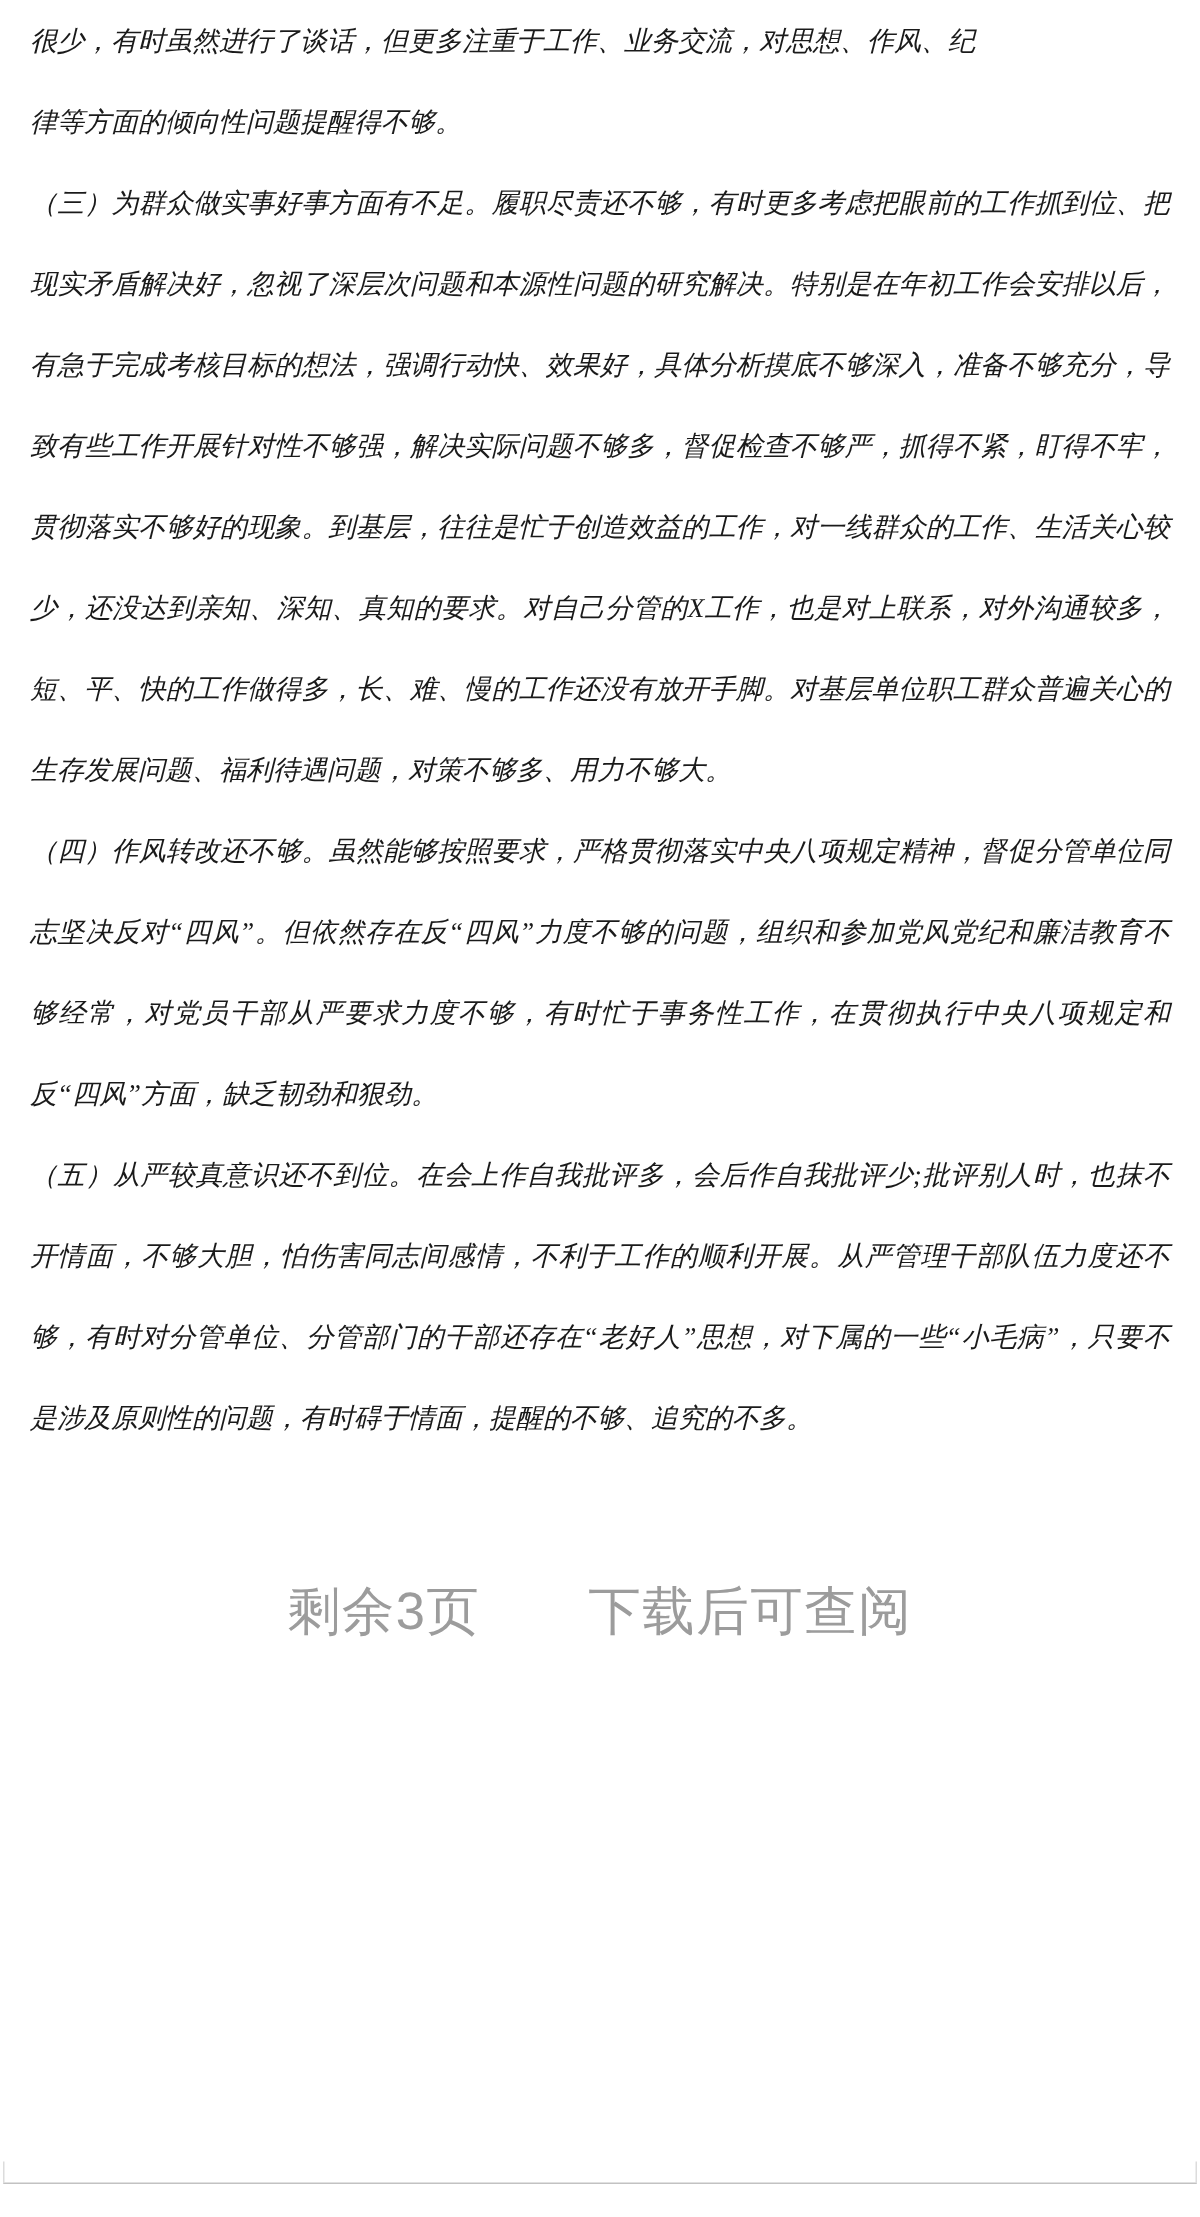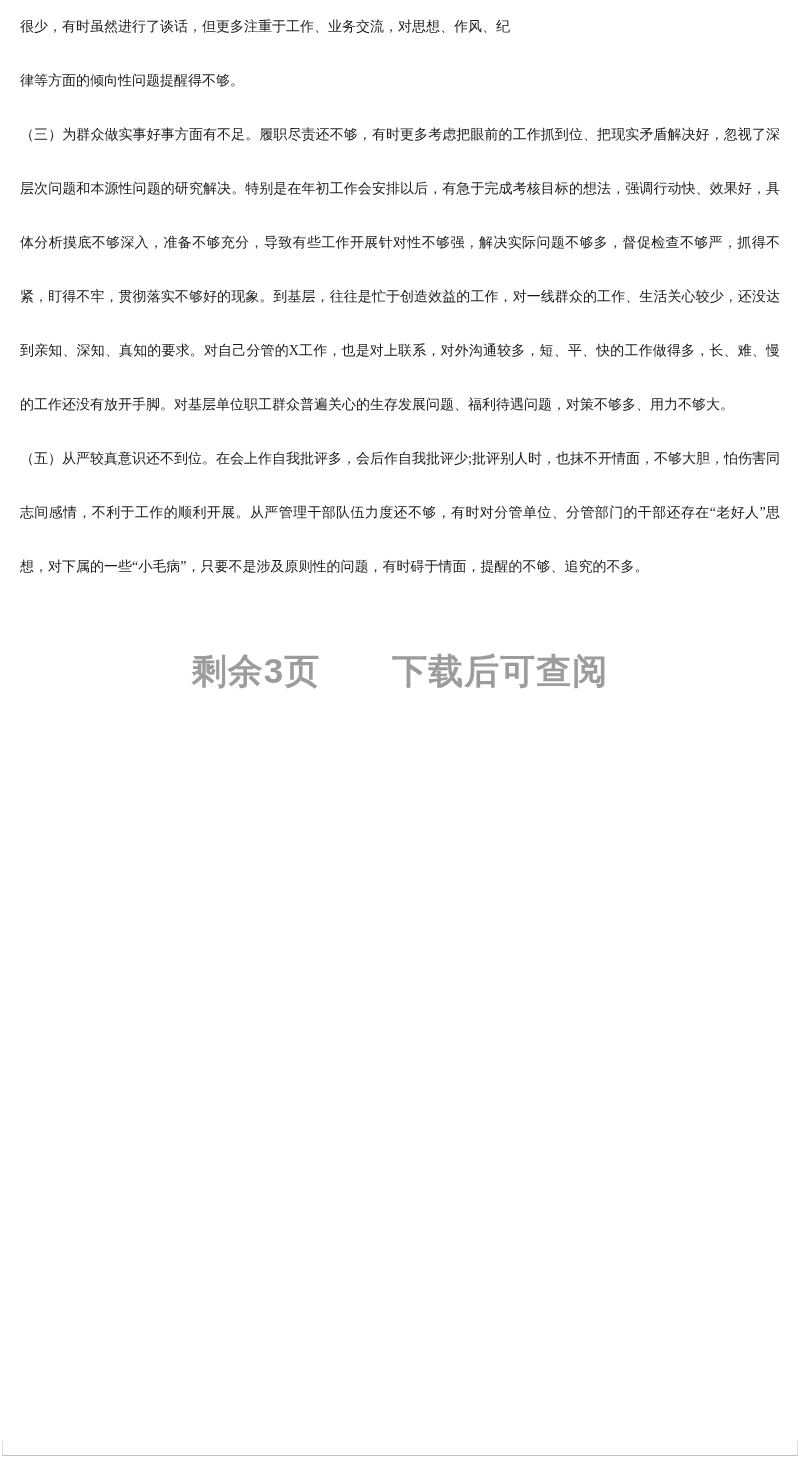--- a/index.html
+++ b/index.html
@@ -14,41 +14,42 @@
     background: #ffffff;
     overflow: hidden;
     font-family: "Liberation Serif", "DejaVu Serif", serif;
     color: #1a1a1a;
   }
   .content {
     padding: 0 20px;
   }
   .content p {
     margin: 0;
-    font-size: 14px;
+    font-size: 18px;
     line-height: 54px;
     text-align: justify;
     text-justify: inter-ideograph;
     word-break: break-all;
+    font-style: italic;
   }
   
   .clipped {
     margin-top: -24px;
     white-space: nowrap;
     overflow: hidden;
     text-align: left;
   }
   .para {
     margin-top: 5px;
   }
   .footer-note {
-    margin-top: 52px;
+    margin-top: 78px;
     text-align: center;
     font-family: "Liberation Sans", "DejaVu Sans", sans-serif;
-    font-weight: bold;
+    font-weight: normal;
     font-size: 35px;
     line-height: 50px;
     color: #9c9c9c;
     letter-spacing: 1px;
   }
   
   .page-frame-bottom {
     position: absolute;
     left: 2px;
     right: 2px;
@@ -60,19 +61,20 @@
   }
 </style>
 </head>
 <body>
 
 <div class="page">
   <div class="content">
     <p class="clipped">很少，有时虽然进行了谈话，但更多注重于工作、业务交流，对思想、作风、纪</p>
     <p class="para">律等方面的倾向性问题提醒得不够。</p>
     <p class="para">（三）为群众做实事好事方面有不足。履职尽责还不够，有时更多考虑把眼前的工作抓到位、把现实矛盾解决好，忽视了深层次问题和本源性问题的研究解决。特别是在年初工作会安排以后，有急于完成考核目标的想法，强调行动快、效果好，具体分析摸底不够深入，准备不够充分，导致有些工作开展针对性不够强，解决实际问题不够多，督促检查不够严，抓得不紧，盯得不牢，贯彻落实不够好的现象。到基层，往往是忙于创造效益的工作，对一线群众的工作、生活关心较少，还没达到亲知、深知、真知的要求。对自己分管的X工作，也是对上联系，对外沟通较多，短、平、快的工作做得多，长、难、慢的工作还没有放开手脚。对基层单位职工群众普遍关心的生存发展问题、福利待遇问题，对策不够多、用力不够大。</p>
+    <p class="para">（四）作风转改还不够。虽然能够按照要求，严格贯彻落实中央八项规定精神，督促分管单位同志坚决反对“四风”。但依然存在反“四风”力度不够的问题，组织和参加党风党纪和廉洁教育不够经常，对党员干部从严要求力度不够，有时忙于事务性工作，在贯彻执行中央八项规定和反“四风”方面，缺乏韧劲和狠劲。</p>
     <p class="para">（五）从严较真意识还不到位。在会上作自我批评多，会后作自我批评少;批评别人时，也抹不开情面，不够大胆，怕伤害同志间感情，不利于工作的顺利开展。从严管理干部队伍力度还不够，有时对分管单位、分管部门的干部还存在“老好人”思想，对下属的一些“小毛病”，只要不是涉及原则性的问题，有时碍于情面，提醒的不够、追究的不多。</p>
   </div>
 
   <div class="footer-note">剩余3页　　下载后可查阅</div>
 
   <div class="page-frame-bottom"></div>
 </div>
 
 </body></html>

